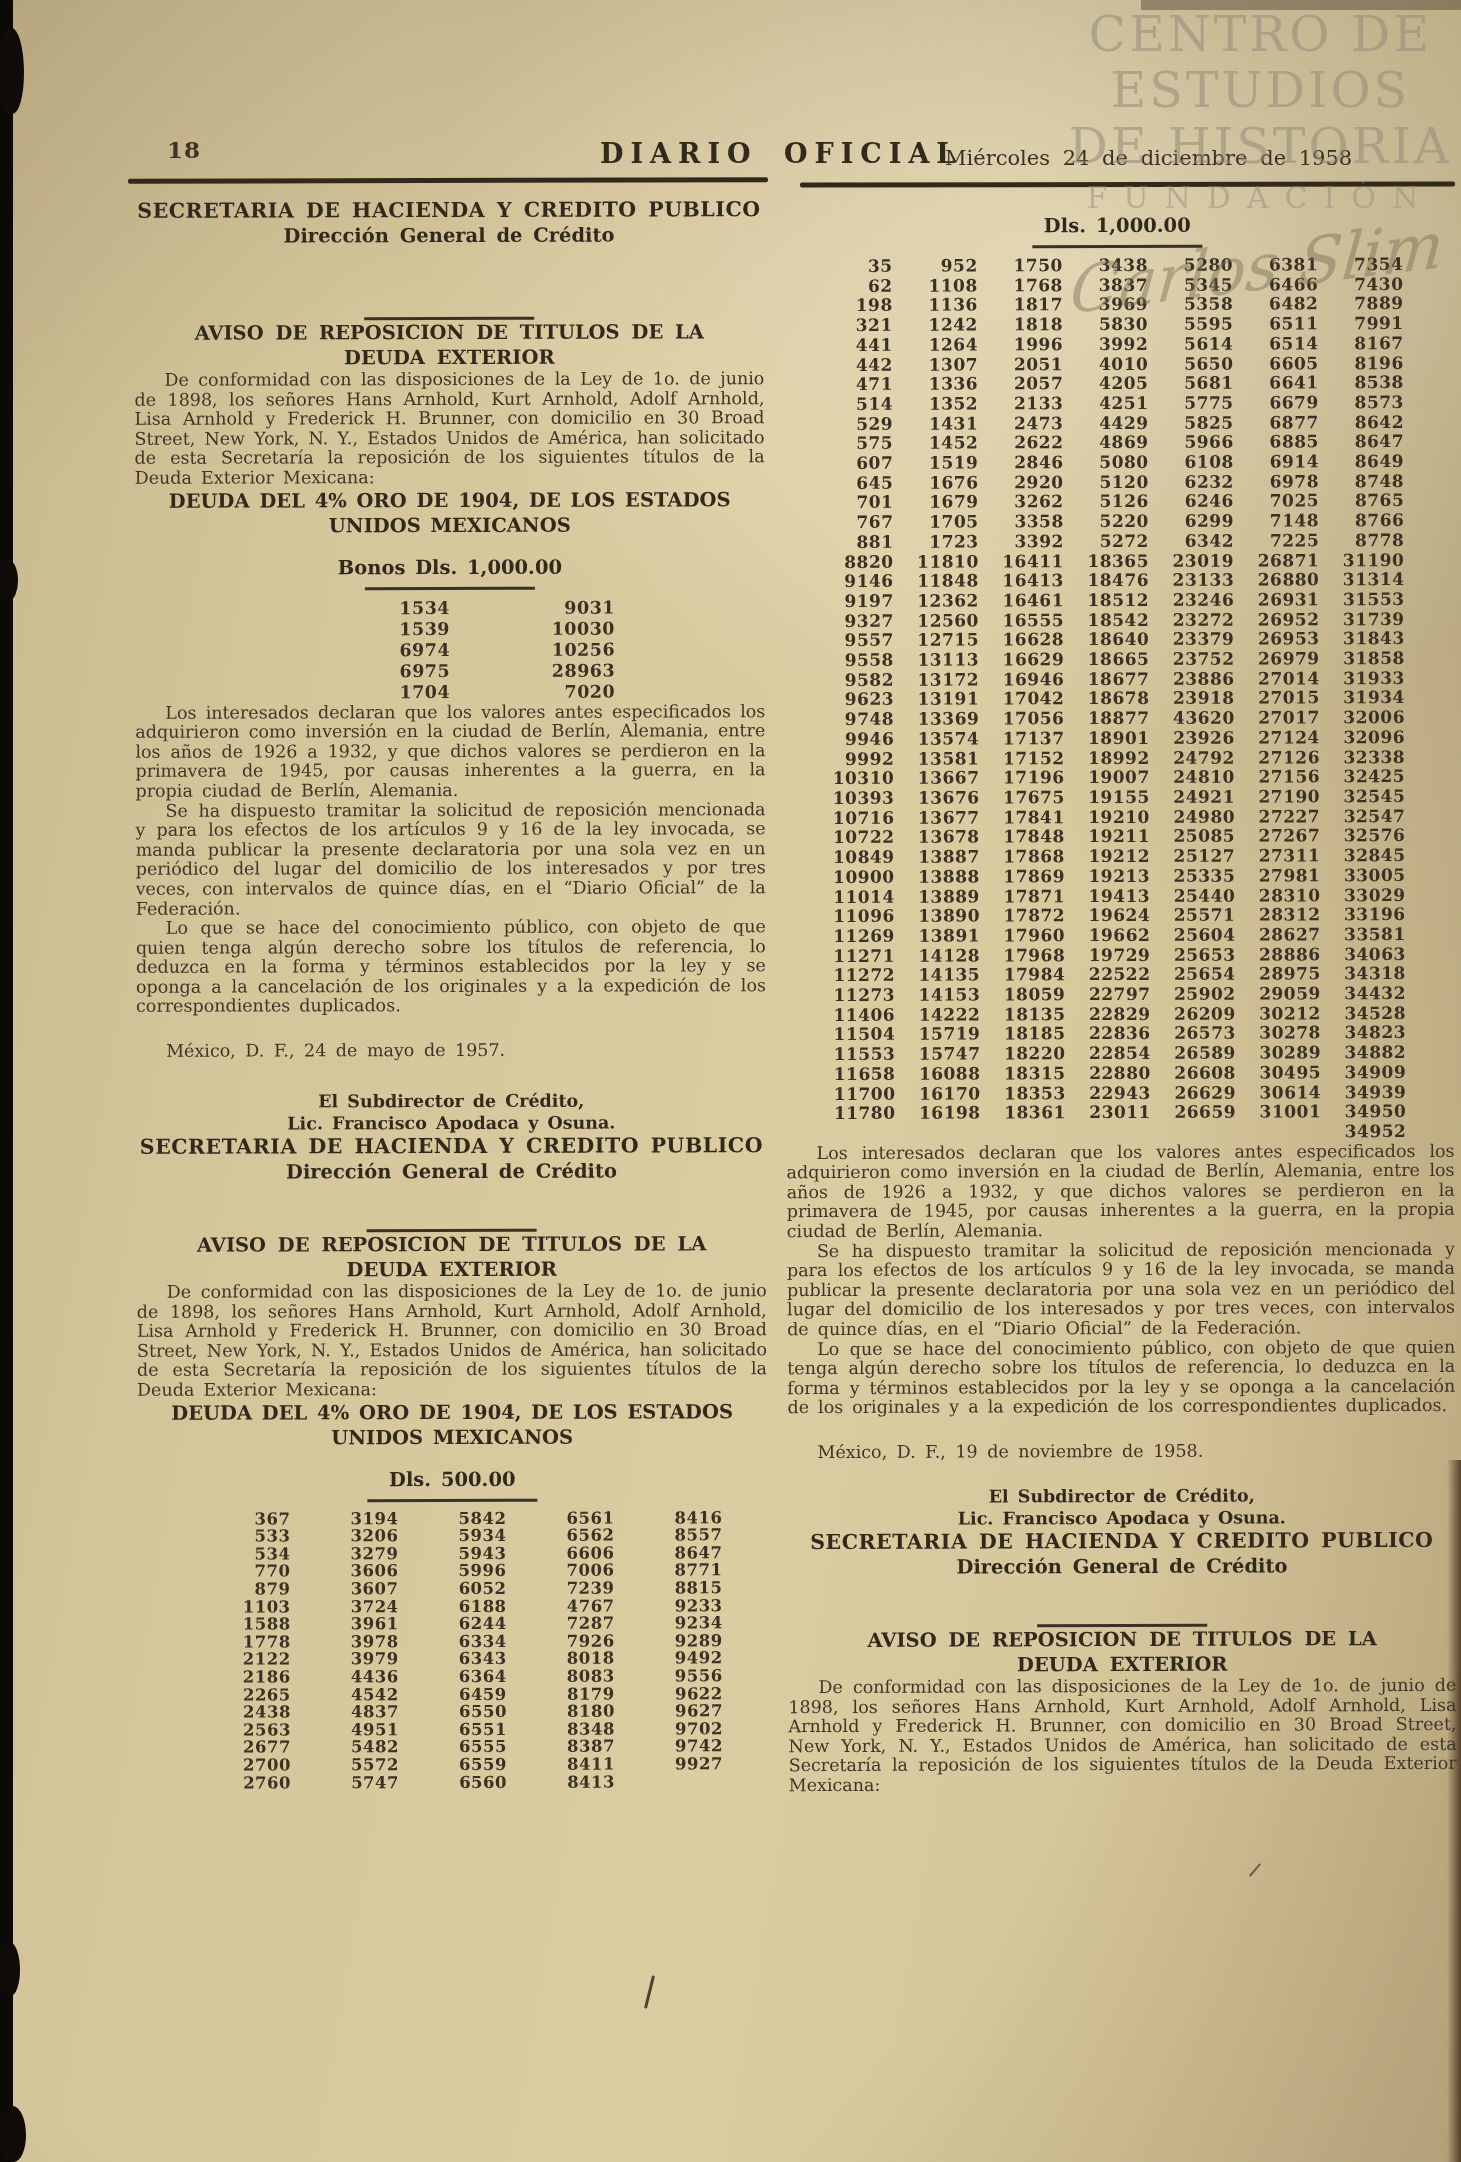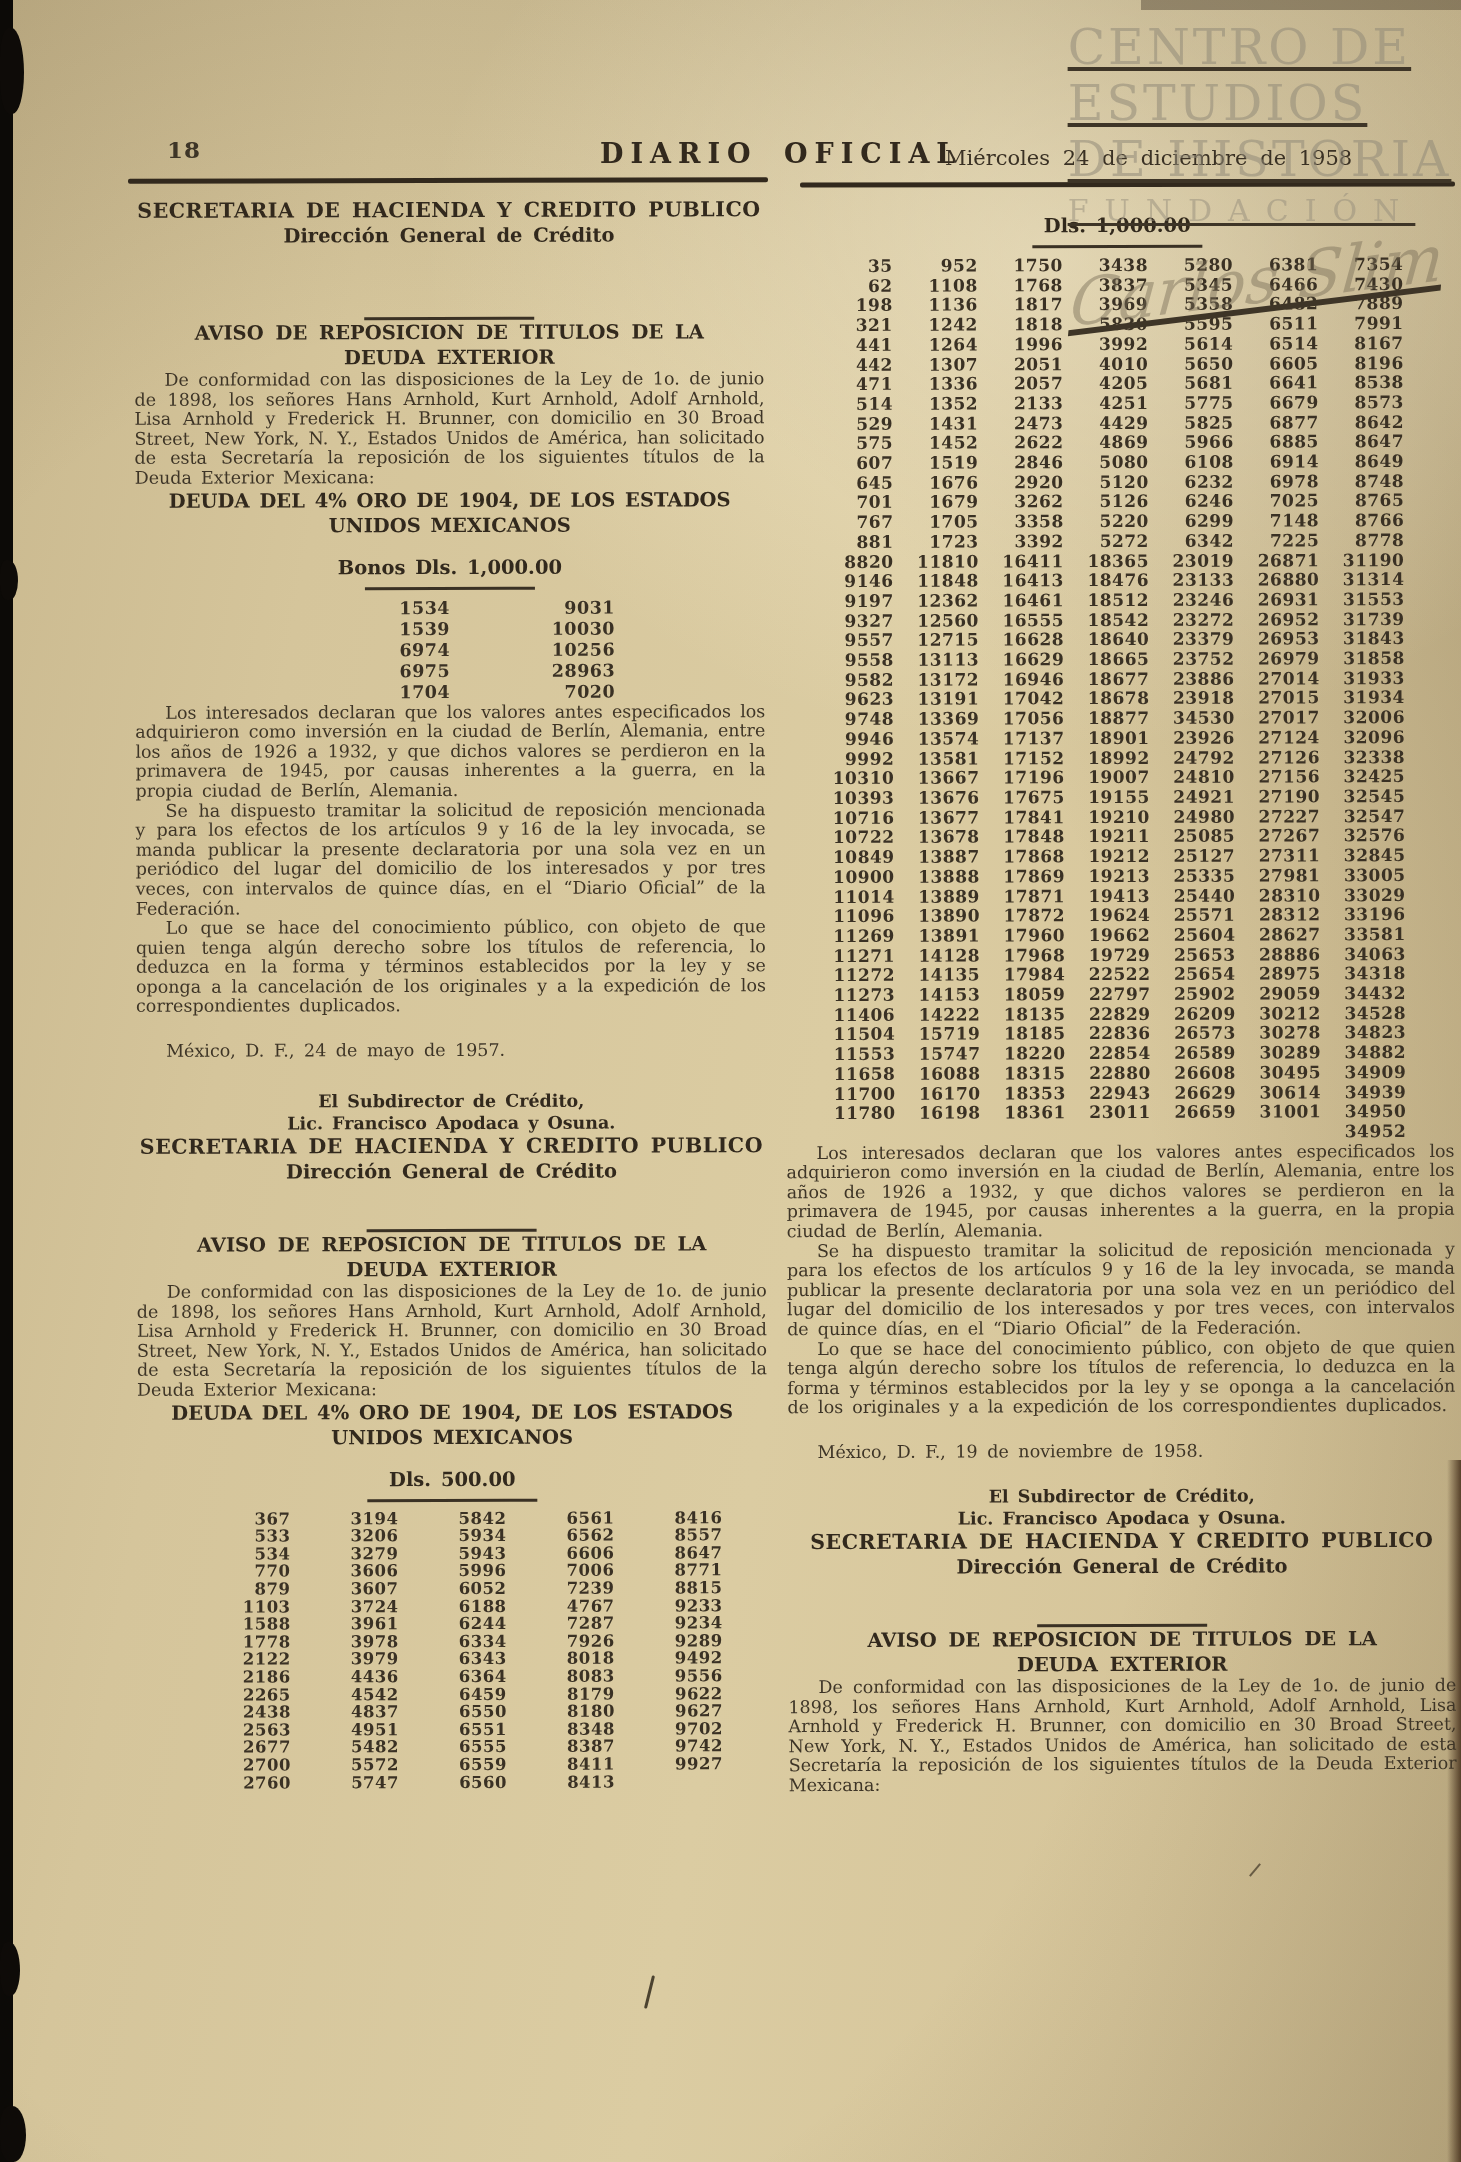--- a/index.html
+++ b/index.html
@@ -17,21 +17,21 @@
   .blob{position:absolute;background:#0e0b08;border-radius:40% 60% 55% 45%;}
   .smudge-right{position:absolute;right:0;top:1460px;width:14px;height:702px;
     background:linear-gradient(to left, rgba(60,38,20,0.8), rgba(60,38,20,0));}
   .top-right-shade{position:absolute;right:0;top:0;width:320px;height:10px;background:rgba(40,30,18,0.35);}
   .ink-stroke{position:absolute;left:648px;top:1975px;width:3px;height:34px;background:rgba(40,32,20,0.8);
     transform:rotate(14deg);border-radius:2px;}
   .ink-stroke2{position:absolute;left:1254px;top:1862px;width:2px;height:16px;background:rgba(40,32,20,0.6);
     transform:rotate(40deg);}
 
   
-  .watermark{position:absolute;top:20px;right:8px;text-align:left;z-index:5;pointer-events:none;text-decoration:underline;}
+  .watermark{position:absolute;top:7px;right:8px;text-align:center;z-index:5;pointer-events:none;}
   .wm-line{font-family:"DejaVu Serif","Liberation Serif",serif;font-size:49px;line-height:56px;
     letter-spacing:3px;color:rgba(146,138,120,0.55);font-weight:400;}
   .wm-foundation{font-size:30px;line-height:46px;letter-spacing:16px;color:rgba(150,142,124,0.5);}
   .wm-signature{font-style:italic;font-size:64px;line-height:60px;color:rgba(120,108,86,0.45);
     transform:rotate(-7deg) skewX(-12deg);transform-origin:right center;margin-top:-6px;margin-right:10px;}
 
   
   .page-number{position:absolute;left:167px;top:136px;font-size:23px;font-weight:bold;letter-spacing:1px;}
   .masthead{position:absolute;left:600px;top:138px;font-size:27px;font-weight:bold;letter-spacing:7px;
     word-spacing:10px;color:#32291d;}
@@ -487,21 +487,21 @@
         <div class="tcell">18678</div>
         <div class="tcell">23918</div>
         <div class="tcell">27015</div>
         <div class="tcell">31934</div>
       </div>
       <div class="trow">
         <div class="tcell">9748</div>
         <div class="tcell">13369</div>
         <div class="tcell">17056</div>
         <div class="tcell">18877</div>
-        <div class="tcell">34530</div>
+        <div class="tcell">43620</div>
         <div class="tcell">27017</div>
         <div class="tcell">32006</div>
       </div>
       <div class="trow">
         <div class="tcell">9946</div>
         <div class="tcell">13574</div>
         <div class="tcell">17137</div>
         <div class="tcell">18901</div>
         <div class="tcell">23926</div>
         <div class="tcell">27124</div>

